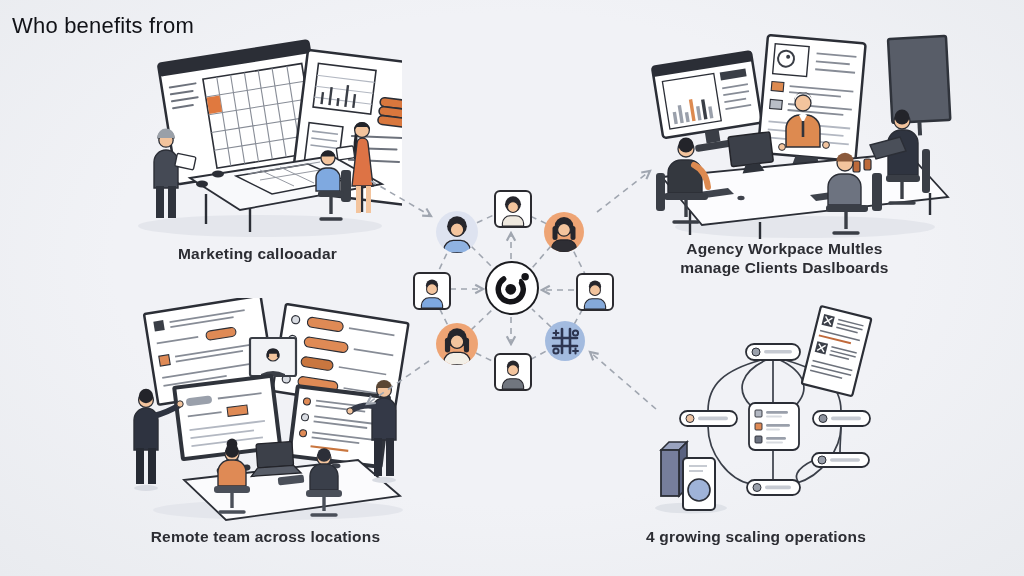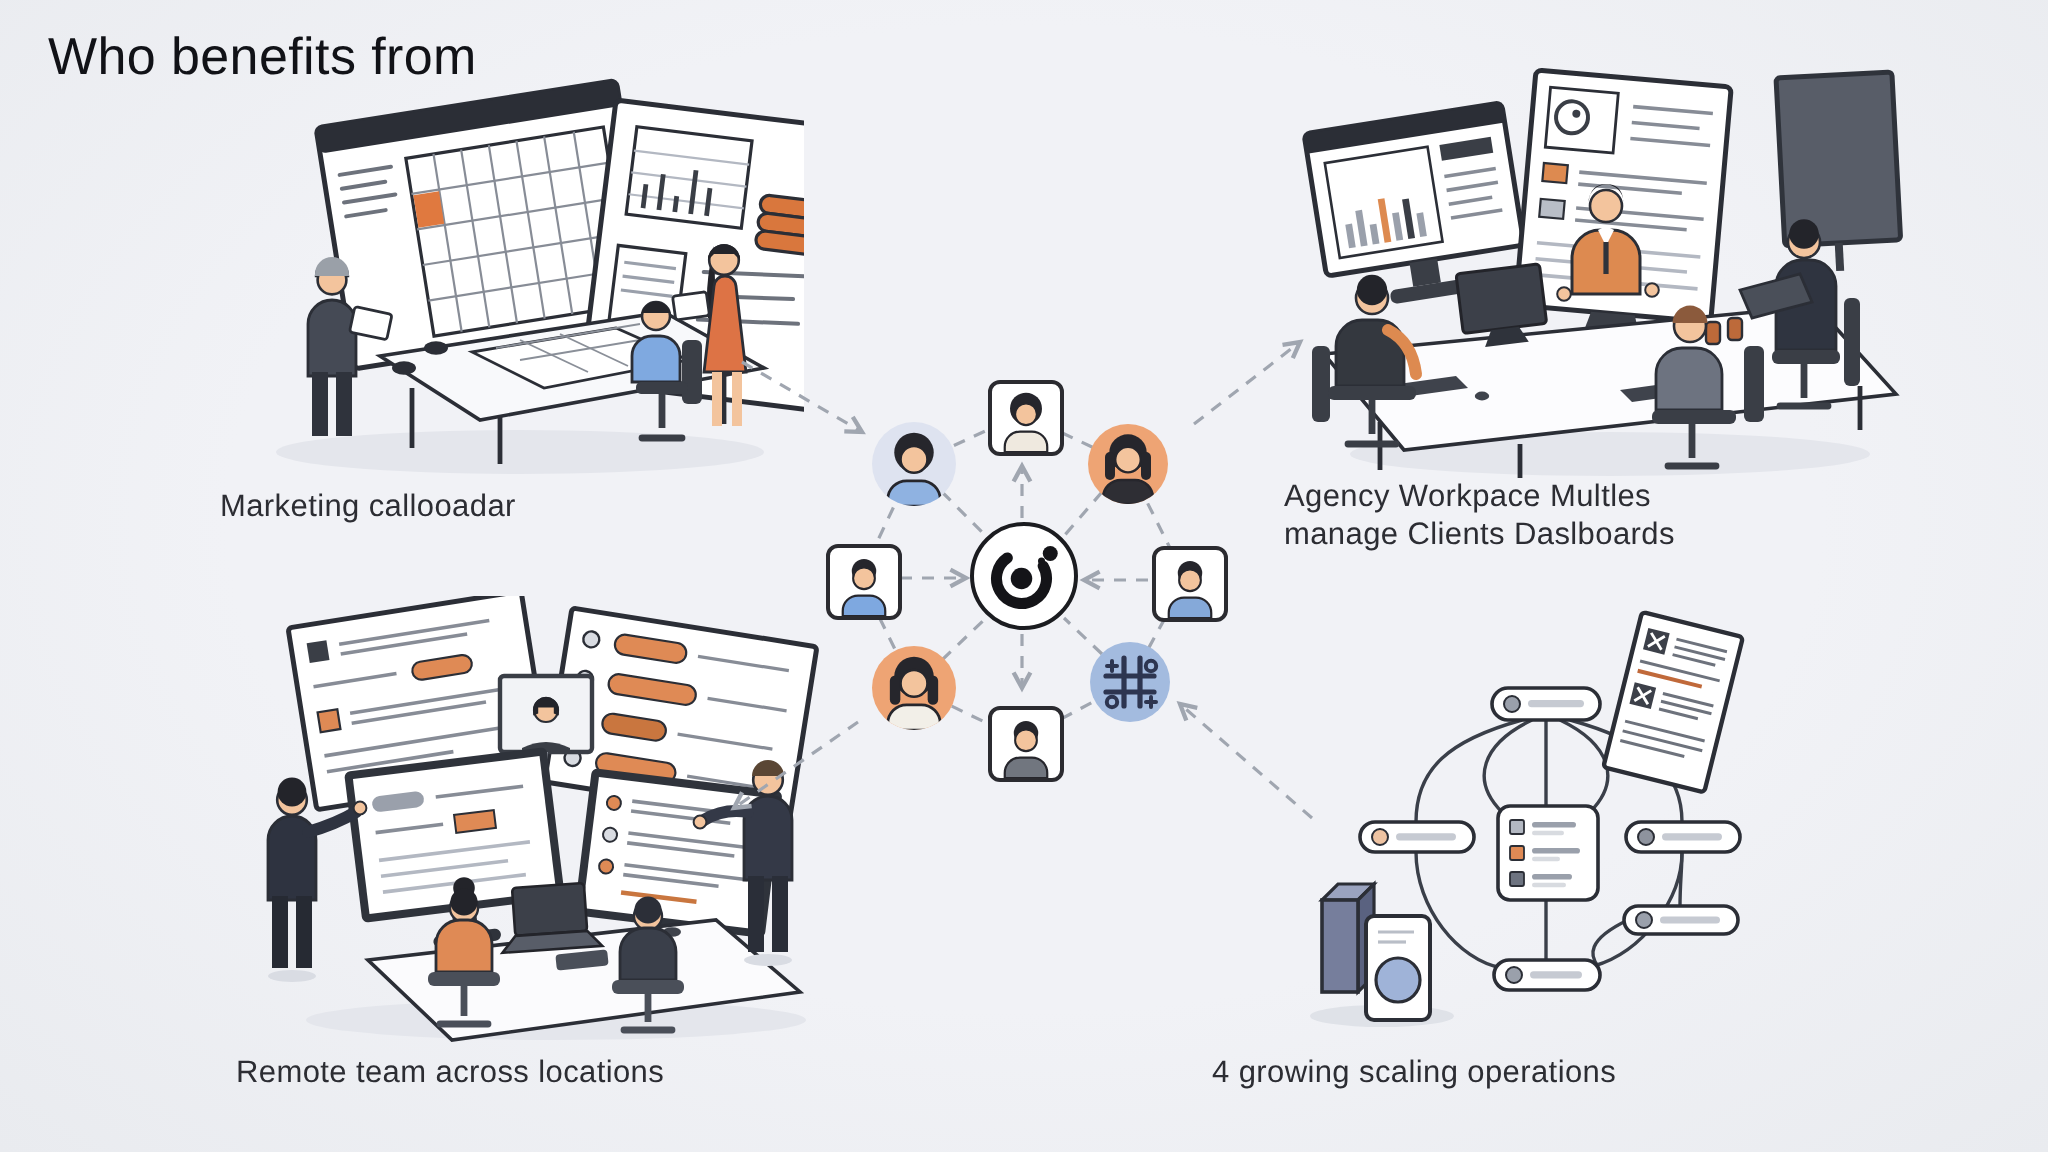--- a/index.html
+++ b/index.html
@@ -3,25 +3,25 @@
 <meta charset="utf-8">
 <style>
   html,body{margin:0;padding:0;background:#dfe1e6;}
   #canvas{
     position:relative;width:1024px;height:576px;overflow:hidden;
     background:radial-gradient(ellipse at 50% 45%, #f1f2f6 55%, #e9ebef 100%);
     font-family:"Liberation Sans", sans-serif;
   }
   .abs{position:absolute;}
   #page-title{
-    left:24px;top:13px;font-size:26px;font-weight:500;color:#111217;
+    left:12px;top:13px;font-size:22px;font-weight:500;color:#111217;
     letter-spacing:.2px;
   }
   .quad-label{
-    font-size:15.5px;color:#2c2d33;text-align:left;line-height:19px;letter-spacing:.2px;
+    font-size:15.5px;color:#2c2d33;text-align:center;line-height:19px;letter-spacing:.2px;font-weight:bold;
   }
   .hub-node{position:absolute;overflow:hidden;z-index:3;}
   .hub-node.sq{border:2px solid #2b2b30;border-radius:6px;background:#fff;}
   .hub-node.ci{border-radius:50%;}
   .hub-node svg{display:block;width:100%;height:100%;}
   #hub-center{
     position:absolute;left:485px;top:261px;width:54px;height:54px;border-radius:50%;
     background:#fff;border:2.5px solid #1b1c20;z-index:4;box-sizing:border-box;
   }
   #hub-center svg{display:block;width:100%;height:100%;}

